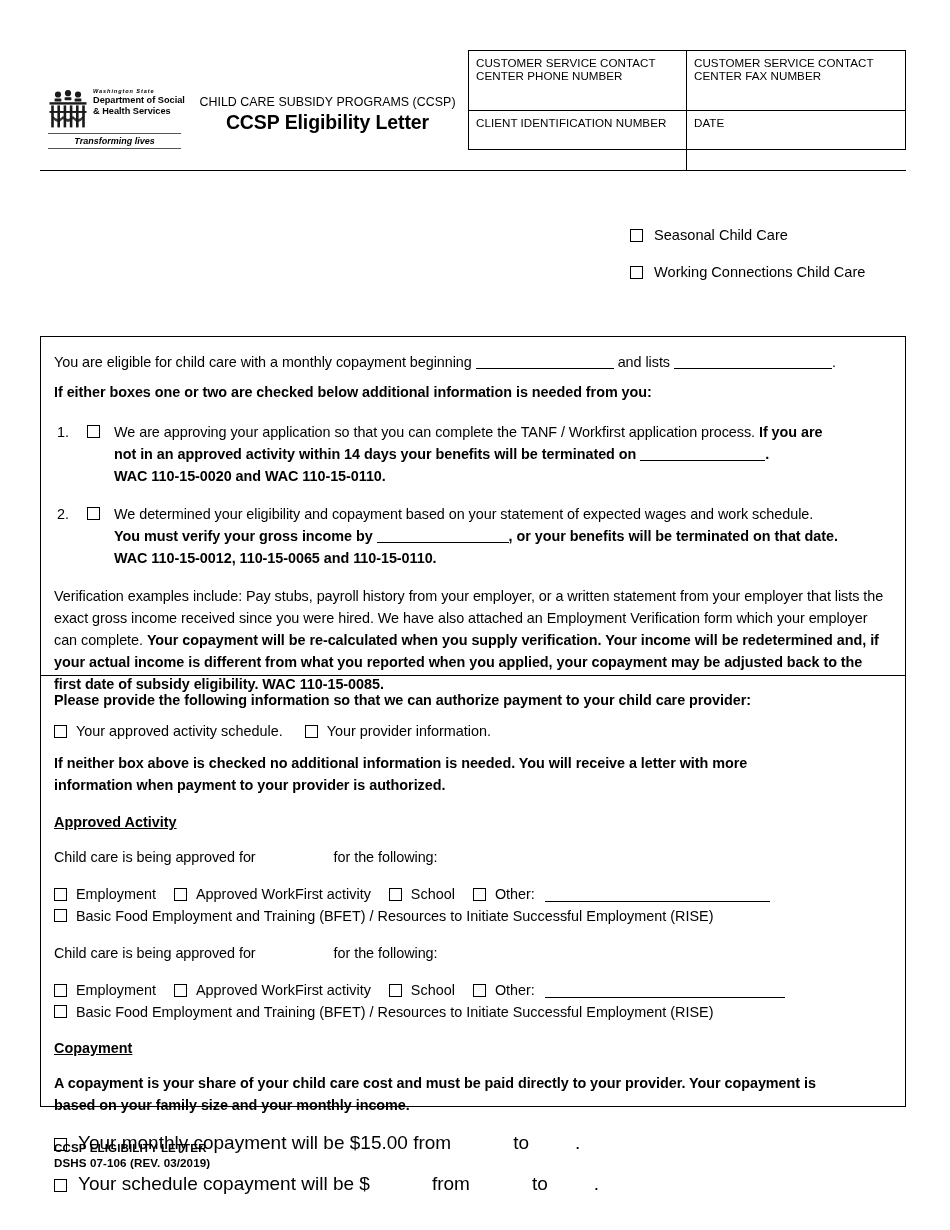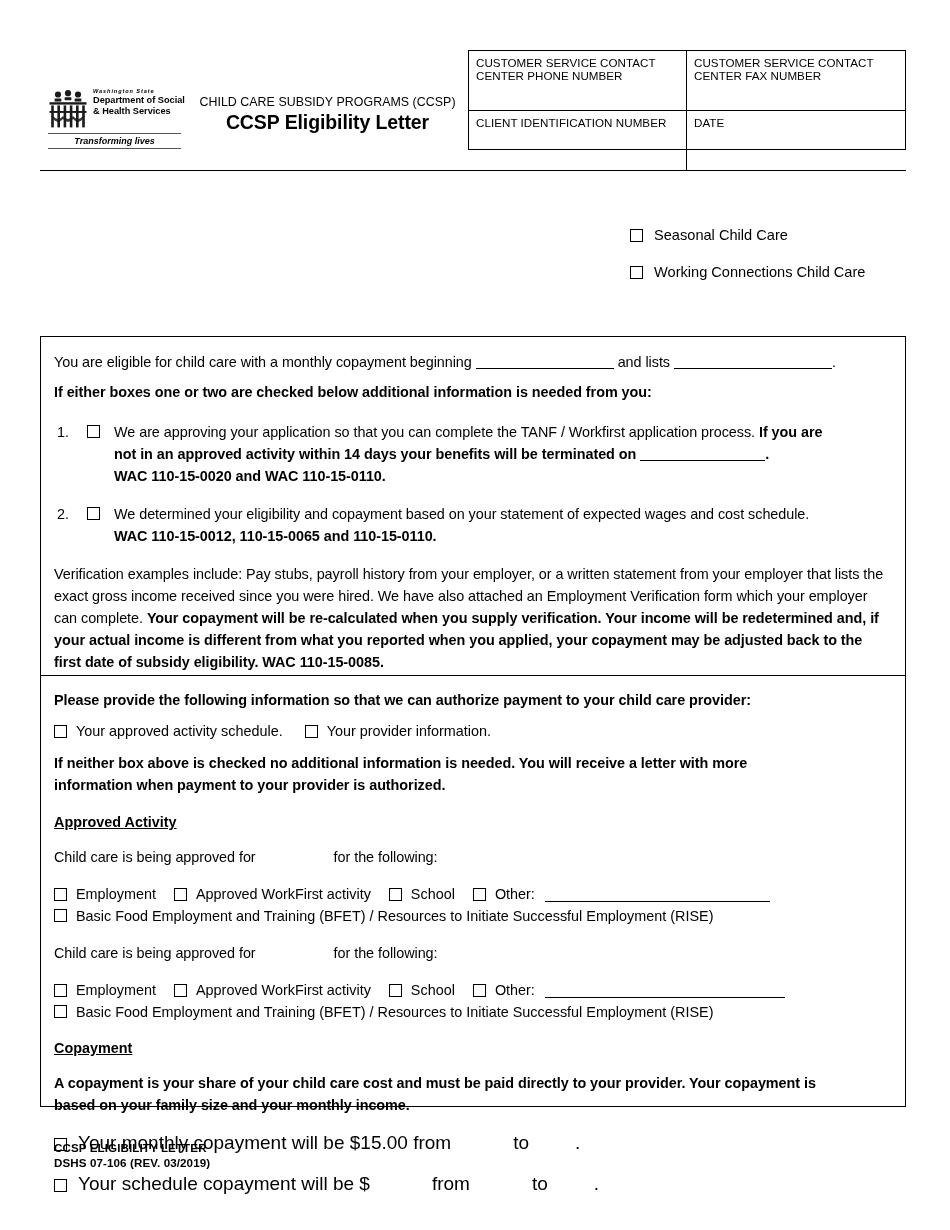--- a/index.html
+++ b/index.html
@@ -406,21 +406,22 @@
         <p class="t"><span>We are approving your application so that you can complete the TANF / Workfirst application process. </span><span class="b">If you are</span></p>
         <p class="t b"><span>not in an approved activity within 14 days your benefits will be terminated on</span> <span class="u-line" style="width:125px;"></span><span>.</span></p>
         <p class="t b">WAC 110-15-0020 and WAC 110-15-0110.</p>
       </div>
 
       <div class="gap16"></div>
 
       <div class="num-item">
         <span class="num">2.</span>
         <span class="cb nbox"></span>
-        <p class="t">We determined your eligibility and copayment based on your statement of expected wages and cost schedule.</p>
+        <p class="t">We determined your eligibility and copayment based on your statement of expected wages and work schedule.</p>
+        <p class="t b"><span>You must verify your gross income by</span> <span class="u-line" style="width:132px;"></span><span>, or your benefits will be terminated on that date.</span></p>
         <p class="t b">WAC 110-15-0012, 110-15-0065 and 110-15-0110.</p>
       </div>
 
       <div class="gap16"></div>
 
       <p class="t"><span>Verification examples include:  Pay stubs, payroll history from your employer, or a written statement from your employer that lists the exact gross income received since you were hired. We have also attached an Employment Verification form which your employer can complete.  </span><span class="b">Your copayment will be re-calculated when you supply verification.  Your income will be redetermined and, if your actual income is different from what you reported when you applied, your copayment may be adjusted back to the first date of subsidy eligibility.  WAC 110-15-0085.</span></p>
     </div>
 
     <div class="sec bottom">
 

